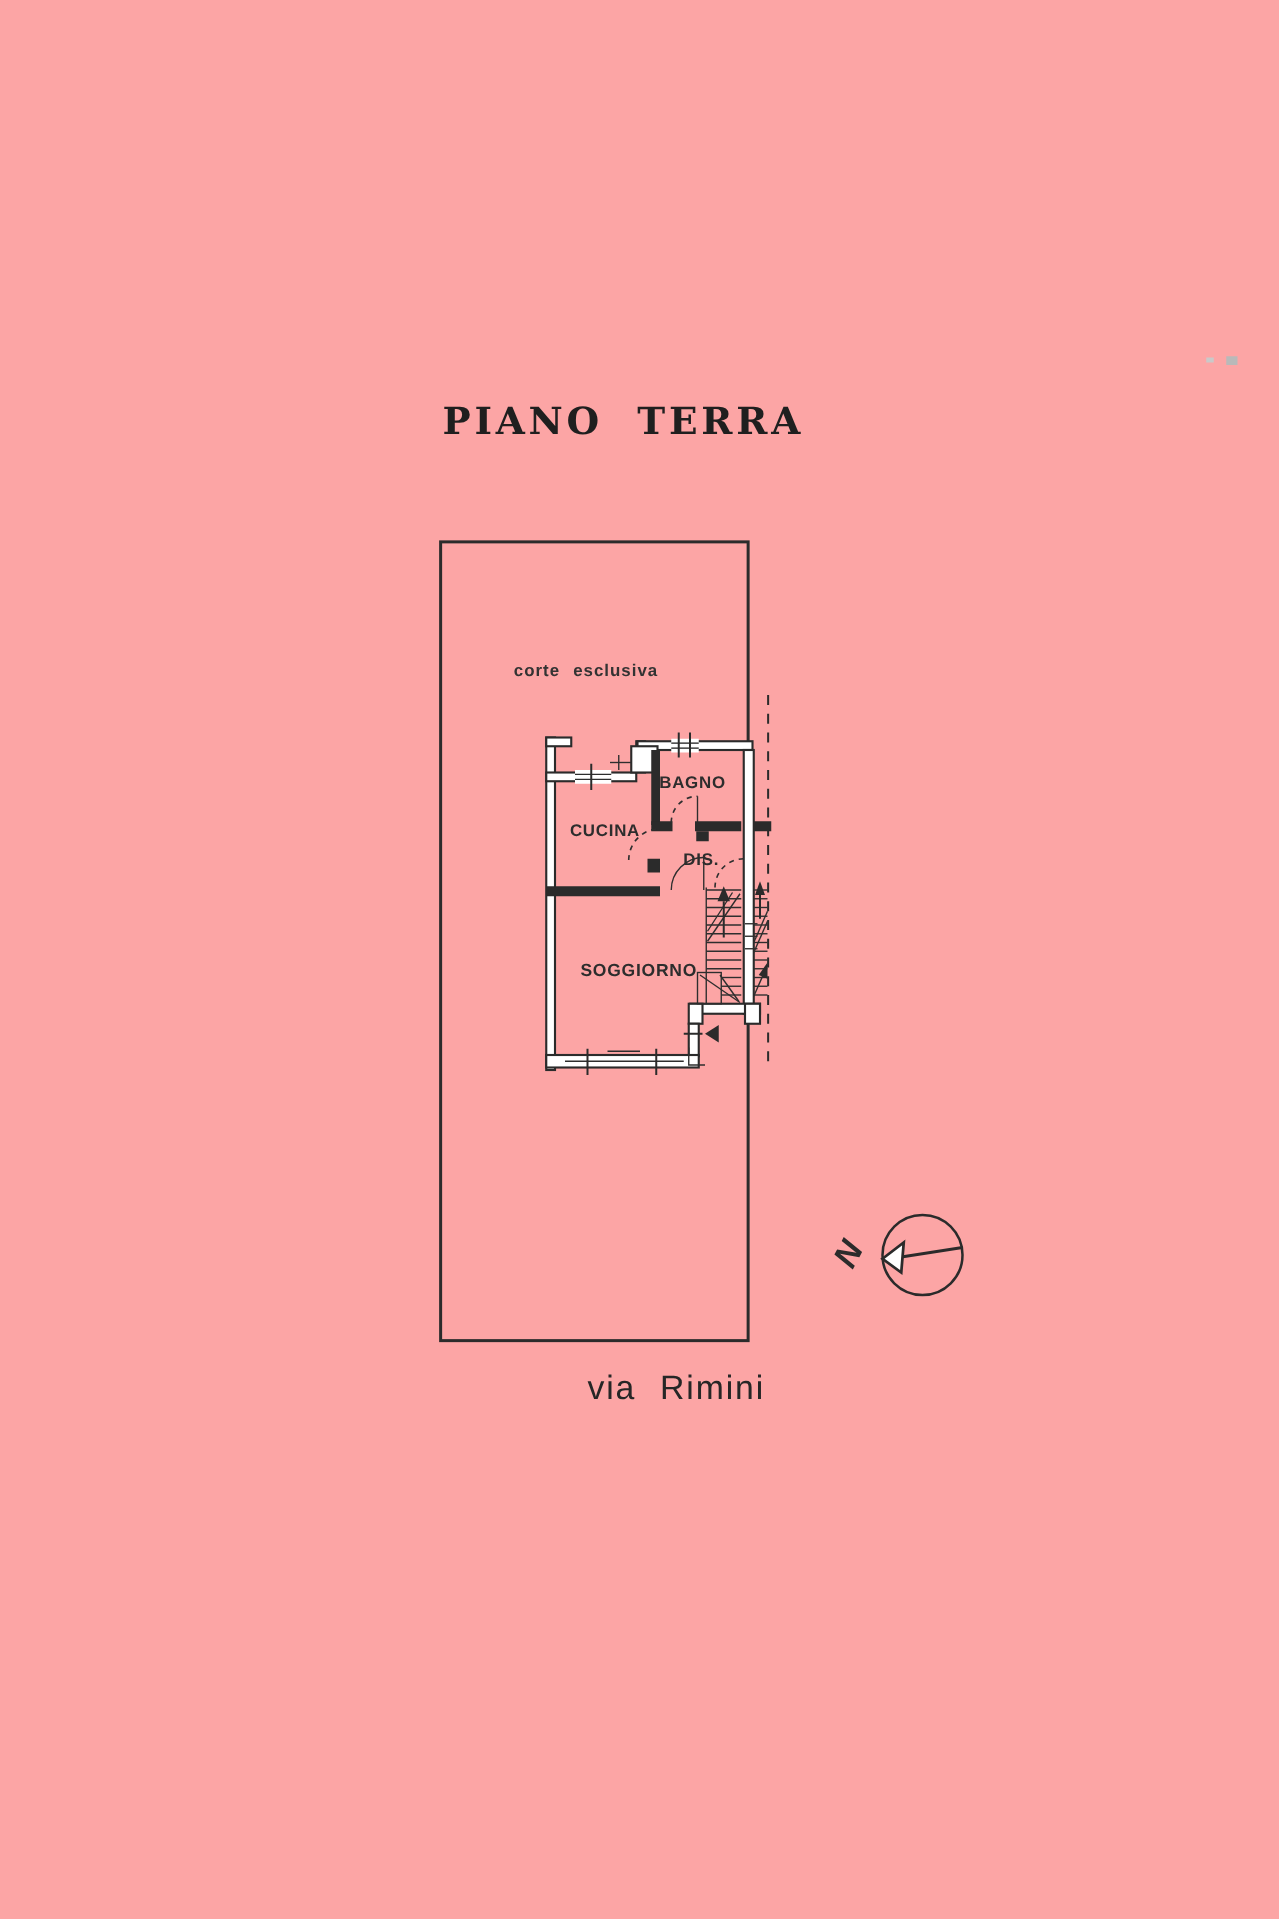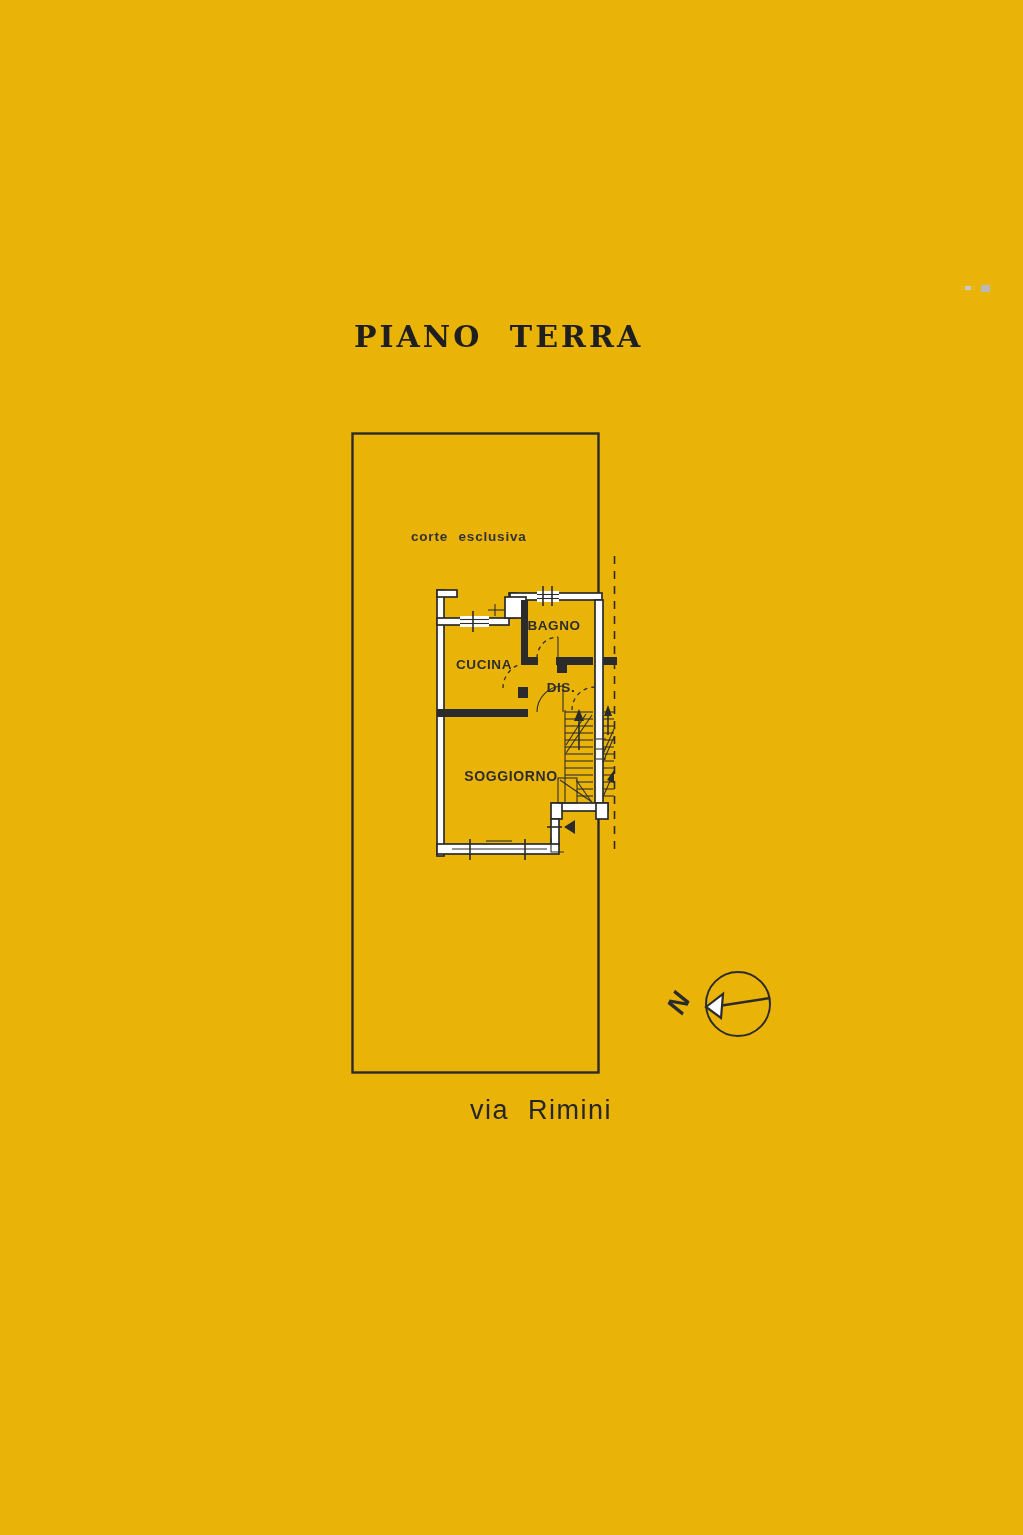--- a/index.html
+++ b/index.html
@@ -1,16 +1,16 @@
 <!DOCTYPE html>
 <html><head>
 <meta charset="utf-8">
 <style>
   html,body{margin:0;padding:0;background:#ffffff;}
-  .page{position:relative;width:1023px;height:1535px;background:#eab308;overflow:hidden;
+  .page{position:relative;width:1023px;height:1535px;background:#fca5a5;overflow:hidden;
         font-family:"Liberation Sans",sans-serif;}
   svg text{user-select:none;}
   .wh{fill:#ffffff;stroke:#2b2b2b;stroke-width:1.7;}
   .ws{fill:#2b2b2b;stroke:none;}
   .ln{stroke:#2b2b2b;stroke-width:1.6;fill:none;}
   .lt{stroke:#2e2e2e;stroke-width:1.1;fill:none;}
   .dash{stroke:#2b2b2b;stroke-width:1.6;fill:none;stroke-dasharray:8 7;}
   .adash{stroke:#2e2e2e;stroke-width:1.3;fill:none;stroke-dasharray:4 4;}
   .title-t{font-family:"DejaVu Serif","Liberation Serif",serif;font-weight:bold;
            font-size:30px;letter-spacing:3px;word-spacing:14px;fill:#1f1f1f;}

